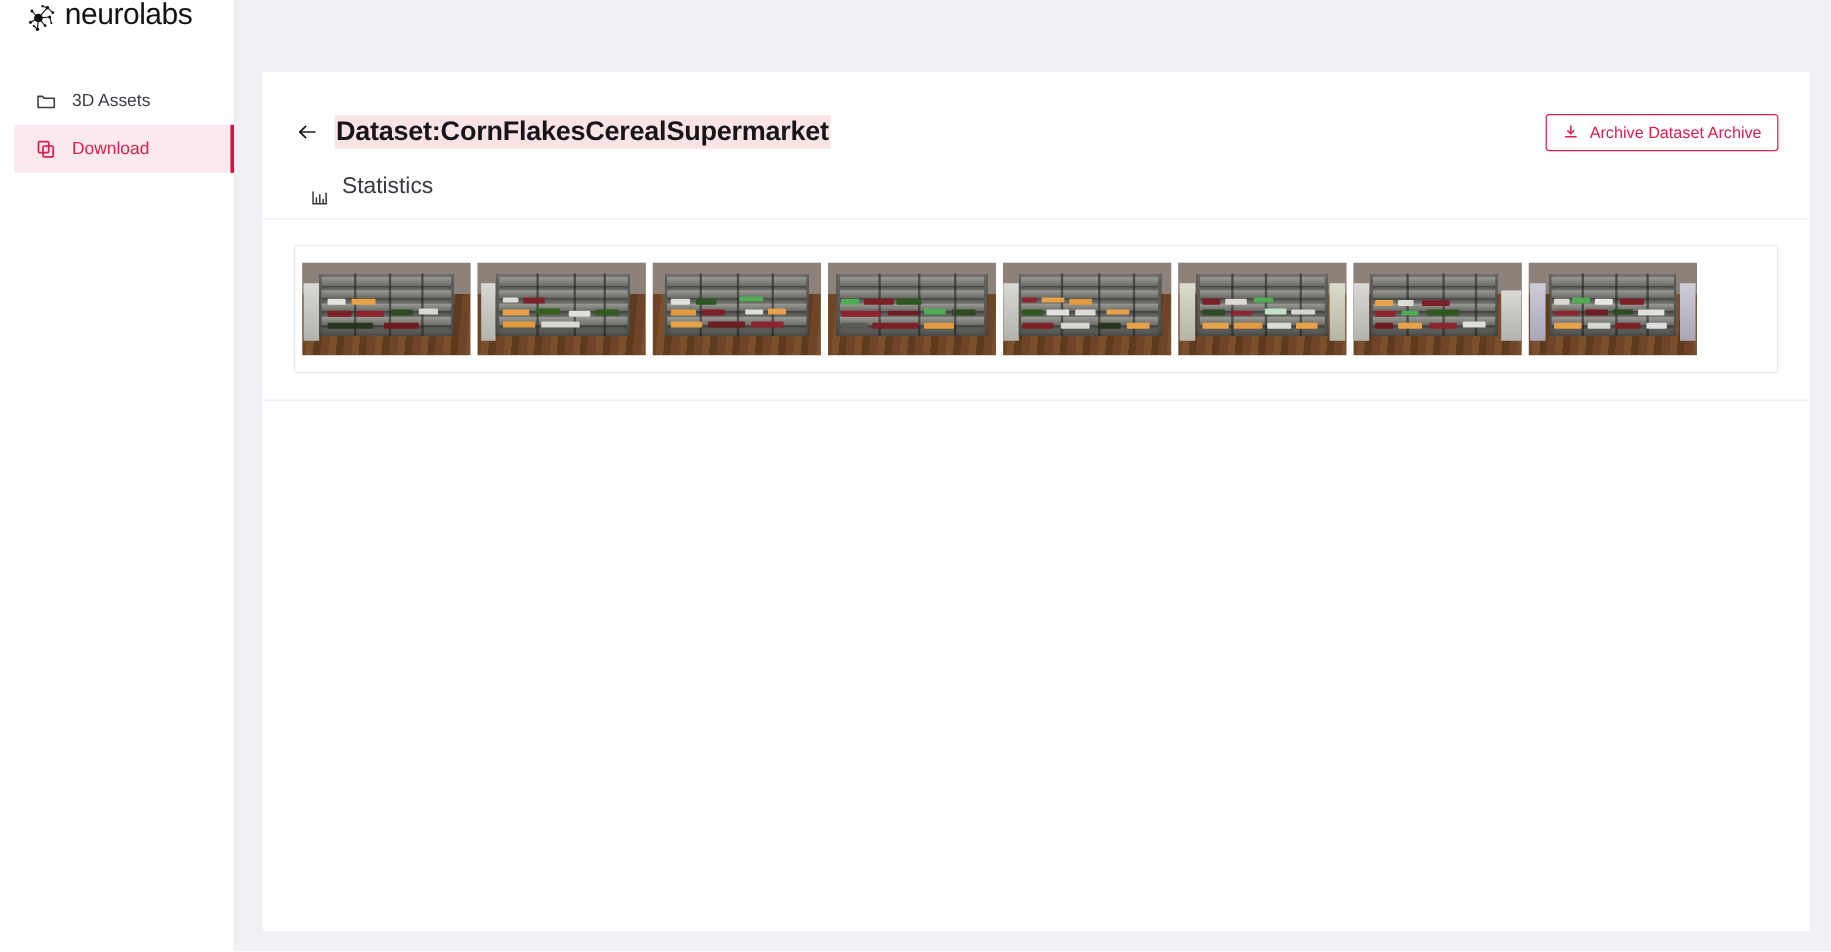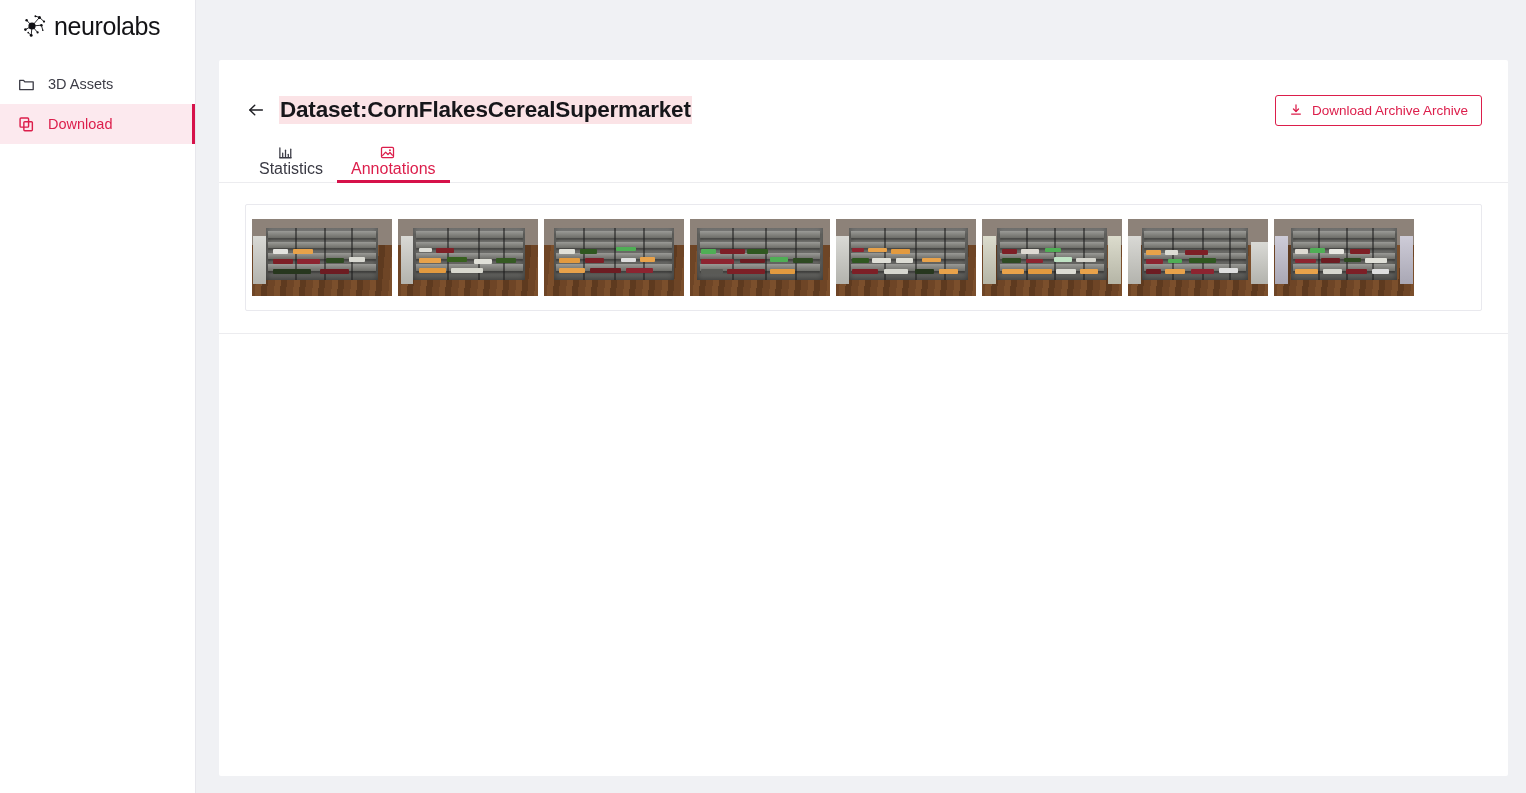--- a/index.html
+++ b/index.html
@@ -15,32 +15,32 @@
 
   
   .sidebar {
     position: absolute; left: 0; top: 0;
     width: 196px; height: 793px;
     background: #ffffff;
     border-right: 1px solid #e7e7ec;
   }
   .logo-wrap {
     height: 52px;
-    display: flex; align-items: center;
+    display: flex; 
     padding-left: 20px;
   }
   .logo-mark { width: 30px; height: 30px; display:block; margin-right: 4px; }
   .logo-text {
     font-size: 25px;
     letter-spacing: -0.4px;
     color: #131316;
     font-weight: 400;
     line-height: 1;
   }
-  .nav { margin-top: 12px; }
+  .nav { margin-top: 12px; padding-left: 12px; }
   .nav-item {
     position: relative;
     display: flex; align-items: center;
     height: 40px;
     padding-left: 18px;
     font-size: 14.5px;
     color: #3c3c46;
     cursor: pointer;
   }
   .nav-item .nav-ico {
@@ -126,29 +126,28 @@
 
   
   .tabs {
     margin-top: 22px;
     padding-left: 26px;
     border-bottom: 1px solid #ececef;
     display: flex; align-items: flex-end;
     height: 39px;
   }
   .tab {
-    display: flex; align-items: center;
+    display: flex; 
     height: 38px;
     padding: 0 14px;
-    font-size: 16px;
+    font-size: 19px;
     color: #3a3a44;
     cursor: pointer;
     position: relative;
     margin-bottom: -1px;
-    flex-direction: column;
   }
   .tab .tab-ico { margin-right: 11px; display:inline-flex; align-items:center; }
   .tab.active { color: #dc1e4b; }
   .tab.active::after {
     content:"";
     position:absolute; left:0; right:0; bottom:0;
     height: 3px; background: #d6124a;
   }
 
   
@@ -272,50 +271,40 @@
         <h1 class="page-title">Dataset:CornFlakesCerealSupermarket</h1>
 
         <button class="dl-btn">
           <span class="dl-ico">
             <svg viewBox="0 0 16 16" width="14" height="14" fill="none" stroke="#dc1e4b" stroke-width="1.45" stroke-linecap="round" stroke-linejoin="round">
               <path d="M8 2.2 V9.4"></path>
               <path d="M5.1 6.8 L8 9.7 L10.9 6.8"></path>
               <path d="M3 12.6 H13"></path>
             </svg>
           </span>
-          <span>Download Archive Archive</span>
+          <span>Archive Dataset Archive</span>
         </button>
       </div>
 
       <div class="tabs">
 
         <div class="tab">
           <span class="tab-ico">
             <svg viewBox="0 0 16 16" width="15" height="15" fill="none" stroke="#3a3a44" stroke-width="1.35" stroke-linecap="round" stroke-linejoin="round">
               <path d="M2 13.4 V3.2"></path>
               <path d="M2 13.6 H14"></path>
               <path d="M5 13 V8.6"></path>
               <path d="M8 13 V5.6"></path>
               <path d="M11 13 V9.9"></path>
               <path d="M13.6 13 V4.4"></path>
             </svg>
           </span>
           <span>Statistics</span>
         </div>
 
-        <div class="tab active">
-          <span class="tab-ico">
-            <svg viewBox="0 0 16 16" width="15" height="15" fill="none" stroke="#dc1e4b" stroke-width="1.35" stroke-linejoin="round">
-              <rect x="1.6" y="2.6" width="12.8" height="10.8" rx="1.2"></rect>
-              <path d="M2.4 11.6 L6 7.6 L8.5 10.2 L10.6 8 L13.6 11.4"></path>
-              <circle cx="10.6" cy="5.6" r="1.05" fill="#dc1e4b" stroke="none"></circle>
-            </svg>
-          </span>
-          <span>Annotations</span>
-        </div>
 
       </div>
 
       <div class="thumbs-panel">
 
         <div class="thumb">
           <div class="sc">
               <div class="wall"></div>
               <div class="floor"></div>
             <div class="rack" style="left:1%"></div>

